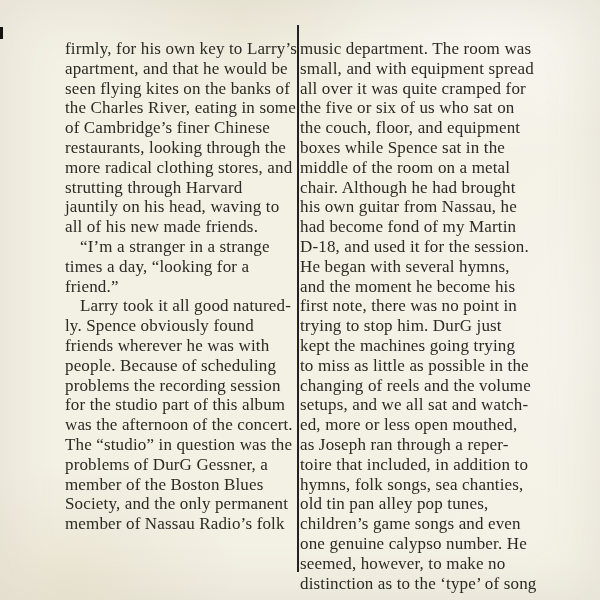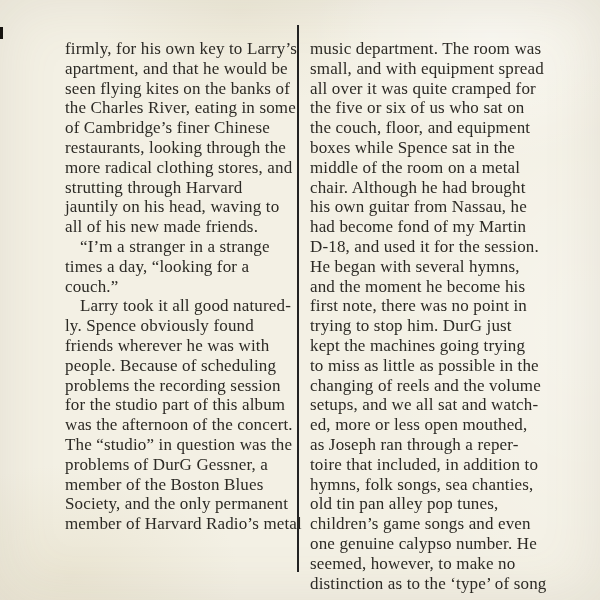--- a/index.html
+++ b/index.html
@@ -20,21 +20,21 @@
       var(--page-bg, #f3f0e4);
     box-shadow: inset 0 0 60px rgba(120,110,80,0.12);
     font-family: "Liberation Serif", "DejaVu Serif", serif;
   }
   .text-column {
     position: absolute;
     top: 39px;
     color: var(--ink, #2c2a25);
   }
   .col-left  { left: 32px;  width: 258px; margin-left: 33px; }
-  .col-right { left: 310px; width: 266px; }
+  .col-right { left: 300px; width: 266px; }
   .line {
     font-size: 17px;
     line-height: 19.8px;
     letter-spacing: 0.15px;
     white-space: nowrap;
   }
   .line.indent { text-indent: 15px; }
   .divider {
     position: absolute;
     left: 297px;
@@ -64,33 +64,33 @@
       <div class="line">seen flying kites on the banks of</div>
       <div class="line">the Charles River, eating in some</div>
       <div class="line">of Cambridge’s finer Chinese</div>
       <div class="line">restaurants, looking through the</div>
       <div class="line">more radical clothing stores, and</div>
       <div class="line">strutting through Harvard</div>
       <div class="line">jauntily on his head, waving to</div>
       <div class="line">all of his new made friends.</div>
       <div class="line indent">“I’m a stranger in a strange</div>
       <div class="line">times a day, “looking for a</div>
-      <div class="line">couch.”</div>
+      <div class="line">friend.”</div>
       <div class="line indent">Larry took it all good natured-</div>
       <div class="line">ly. Spence obviously found</div>
       <div class="line">friends wherever he was with</div>
       <div class="line">people. Because of scheduling</div>
       <div class="line">problems the recording session</div>
       <div class="line">for the studio part of this album</div>
       <div class="line">was the afternoon of the concert.</div>
       <div class="line">The “studio” in question was the</div>
       <div class="line">problems of DurG Gessner, a</div>
       <div class="line">member of the Boston Blues</div>
       <div class="line">Society, and the only permanent</div>
-      <div class="line">member of Harvard Radio’s metal</div>
+      <div class="line">member of Nassau Radio’s folk</div>
     </div>
   <div class="text-column col-right">
       <div class="line">music department. The room was</div>
       <div class="line">small, and with equipment spread</div>
       <div class="line">all over it was quite cramped for</div>
       <div class="line">the five or six of us who sat on</div>
       <div class="line">the couch, floor, and equipment</div>
       <div class="line">boxes while Spence sat in the</div>
       <div class="line">middle of the room on a metal</div>
       <div class="line">chair. Although he had brought</div>

